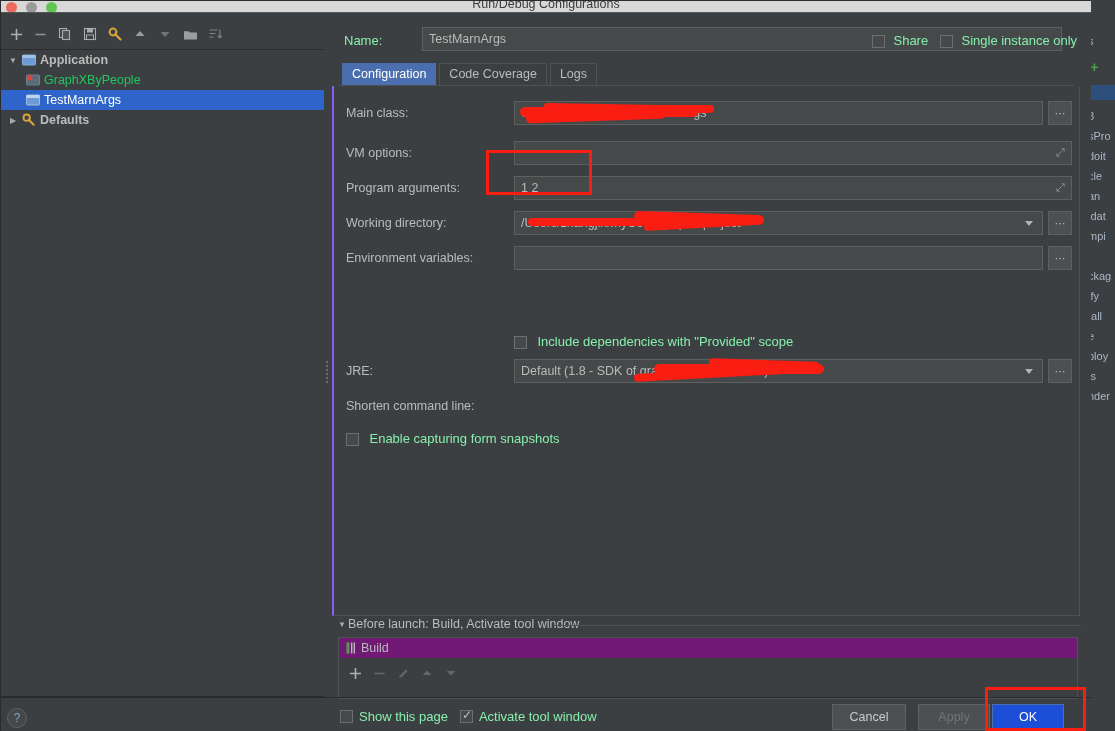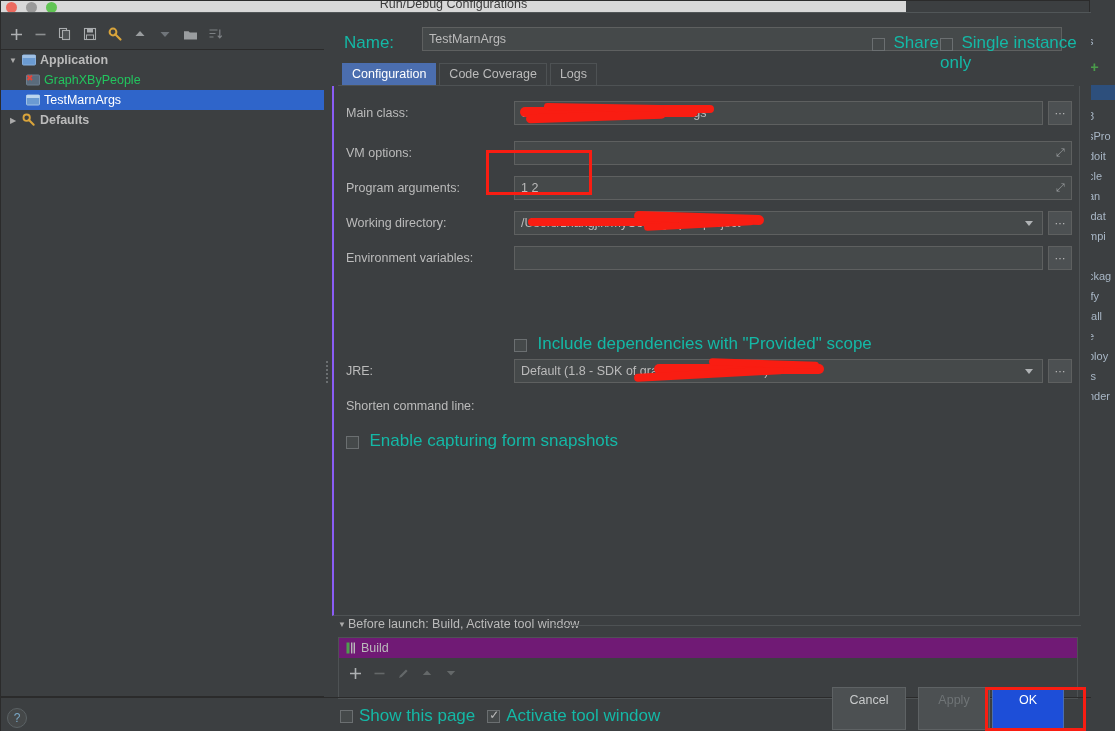--- a/index.html
+++ b/index.html
@@ -34,21 +34,21 @@
     position: absolute; left: 0; width: 30px; height: 15px; background: #2d4f7c;
   }
 
   
   .dialog {
     position: absolute; left: 0; top: 0; width: 1090px; height: 731px;
     background: #3c3f41;
     border: 1px solid #2b2b2b;
   }
   .titlebar {
-    position: absolute; left: 0; top: 0; width: 905px; height: 11px;
+    position: absolute; left: 0; top: 0; width: 1090px; height: 11px;
     background: #d8d8d8;
     overflow: hidden;
   }
   .tl { position: absolute; top: 1px; width: 11px; height: 11px; border-radius: 50%; }
   .tl-red { left: 5px; background: #ec6a5f; }
   .tl-yellow { left: 25px; background: #9a9a9a; }
   .tl-green { left: 45px; background: #61c554; }
   .title-text {
     position: absolute; left: 0; right: 0; top: -4px;
     text-align: center; font-size: 12.5px; color: #3b3b3b;
@@ -107,21 +107,21 @@
     display: block; width: 2px; height: 2px; background: #6b6f71; margin-bottom: 2px;
   }
 
   
   .main {
     position: absolute; left: 331px; top: 0; right: 0; height: 684px;
   }
   .name-row {
     position: absolute; left: 5px; top: 14px; width: 745px; height: 26px;
   }
-  .lbl { color: #14b8a6; font-size: 17px; }
+  .lbl { color: #86efac; font-size: 13px; }
   .field {
     background: #45494a; border: 1px solid #5e6060; color: #bbbbbb;
     font-family: "Liberation Sans", sans-serif; font-size: 12.5px;
     padding: 0 6px; height: 24px; line-height: 22px;
     outline: none;
   }
   .field:read-only { }
   .cbx {
     width: 13px; height: 13px; border: 1px solid #6b6f71; background: #45494a;
     display: inline-block; position: relative; vertical-align: middle;
@@ -201,21 +201,21 @@
     display: flex; align-items: center; background: #701a75;
   }
   .bl-toolbar { position: absolute; left: 4px; top: 24px; height: 22px; display: flex; align-items: center; }
   .bl-tb { width: 24px; height: 22px; display: flex; align-items: center; justify-content: center; }
 
   .bl-checks { position: absolute; left: 8px; top: 694px; height: 18px; display: flex; align-items: center; }
 
   
   .btnbar { position: absolute; right: 14px; bottom: 0px; height: 46px; }
   .btn {
-    position: absolute; bottom: 2px; height: 43px; min-width: 72px;
+    position: absolute; bottom: 2px; height: 26px; min-width: 72px;
     background: #4c5052; border: 1px solid #5e6264; color: #c8cacb;
     font-family: "Liberation Sans", sans-serif; font-size: 12.5px;
     text-align: center; line-height: 24px;
   }
   .btn.primary { background: #1d4ed8; border-color: #4b6eaf; color: #ffffff; }
   .btn.disabled { color: #6f7476; }
 
   .help-btn {
     position: absolute; left: 6px; bottom: 4px; width: 20px; height: 20px;
     border-radius: 50%; border: 1px solid #5b6265; background: #454849;

